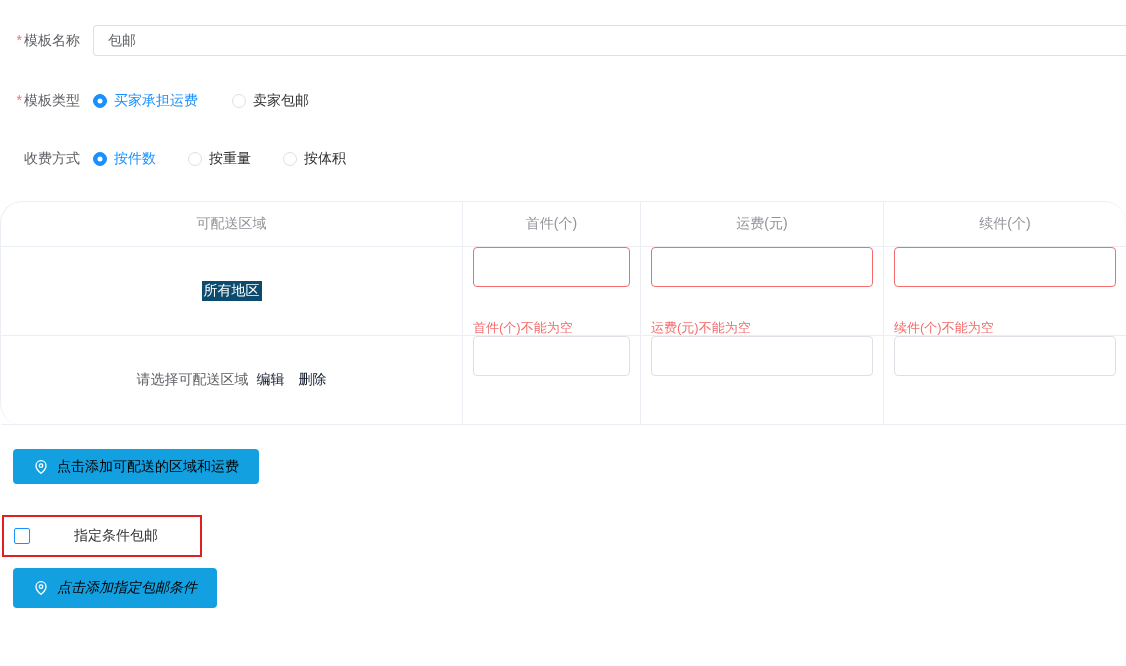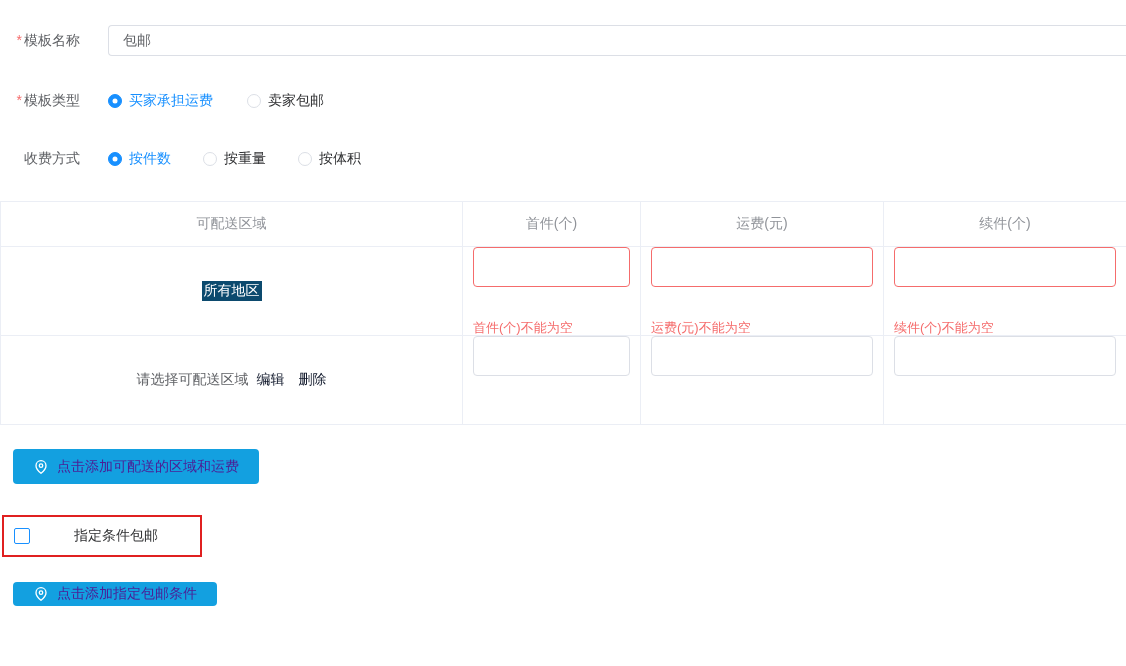--- a/index.html
+++ b/index.html
@@ -5,21 +5,21 @@
   * { box-sizing: border-box; margin: 0; padding: 0; }
   html,body { background:#fff; }
   body {
     width: 1126px; height: 666px;
     font-family: "Liberation Sans", "DejaVu Sans", sans-serif;
     font-size: 14px; color: #606266; overflow: hidden;
   }
   .page { width: 1126px; }
 
   
-  .form-row { display:flex; align-items:center;gap:15px; }
+  .form-row { display:flex; align-items:center; }
   .row-name { margin-top: 25px; }
   .row-type { margin-top: 36px; }
   .row-charge { margin-top: 40px; }
   .form-label {
     width: 80px; text-align: right; color:#606266; flex: none;
     font-size: 14px; white-space: nowrap;
   }
   .req { color:#f56c6c; margin-right: 2px; }
   .text-input {
     flex: 1; height: 31px; margin-left: 13px;
@@ -39,21 +39,21 @@
   }
   .radio-circle.checked { background:#1890ff; border-color:#1890ff; }
   .radio-circle.checked::after {
     content:''; position:absolute; left:50%; top:50%; width:5px; height:5px;
     background:#fff; border-radius:50%; transform:translate(-50%,-50%);
   }
   .radio-text { margin-left: 7px; color:#303133; }
   .radio-text.active { color:#1890ff; }
 
   
-  .ship-table { margin-top: 33px; border-top:1px solid #ebeef5; border-left:1px solid #ebeef5; }
+  .ship-table { margin-top: 33px; border-top:1px solid #ebeef5; border-left:1px solid #ebeef5;border-radius:22px; }
   .t-row { display:grid; grid-template-columns: 462px 178px 243px 1fr; border-bottom:1px solid #ebeef5; }
   .t-cell { border-right:1px solid #ebeef5; }
   .t-cell:last-child { border-right:none; }
   .thead .t-cell {
     height: 44px; display:flex; align-items:center; justify-content:center;
     color:#909399; font-size:14px;
   }
   .tbody-row .t-cell { height: 88px; }
   .area-cell { display:flex; align-items:center; justify-content:center; text-align:center; }
   .sel-highlight { background:#0c4a6e; color:#fff; padding:1px 2px; }
@@ -68,25 +68,25 @@
   .cell-input.err { border-color:#f56c6c; }
   .error-text { color:#f56c6c; font-size:13px; margin-top:4px; line-height:15px; }
   .link { color:#0f172a; text-decoration:none; cursor:pointer; }
   .link.l1 { margin-left:8px; }
   .link.l2 { margin-left:14px; }
   .area-plain { color:#606266; }
 
   
   .blue-btn {
     display:flex; align-items:center; border:none; cursor:pointer;
-    background:#13a0e0; color:#4c1d95; font-size:14px; border-radius:4px;
+    background:#13a0e0; color:#000000; font-size:14px; border-radius:4px;
     padding: 0 20px; font-family: inherit;
   }
   .btn-area { margin: 24px 0 0 13px; height: 35px; }
-  .btn-cond { margin: 25px 0 0 13px; height: 24px; }
+  .btn-cond { margin: 11px 0 0 13px; height: 40px; font-style: italic; }
   .pin-icon { width:16px; height:16px; margin-right:8px; display:inline-flex; }
   .pin-icon svg { width:16px; height:16px; }
 
   .checkbox-box {
     margin-top: 31px; margin-left: 2px; width: 200px; height: 42px;
     border: 2px solid #e02020; display:flex; align-items:center; padding-left: 10px; gap: 34px;
   }
   .checkbox {
     width: 16px; height: 16px; border:1px solid #1890ff; border-radius:2px;
     background:#fff; cursor:pointer; flex:none;

